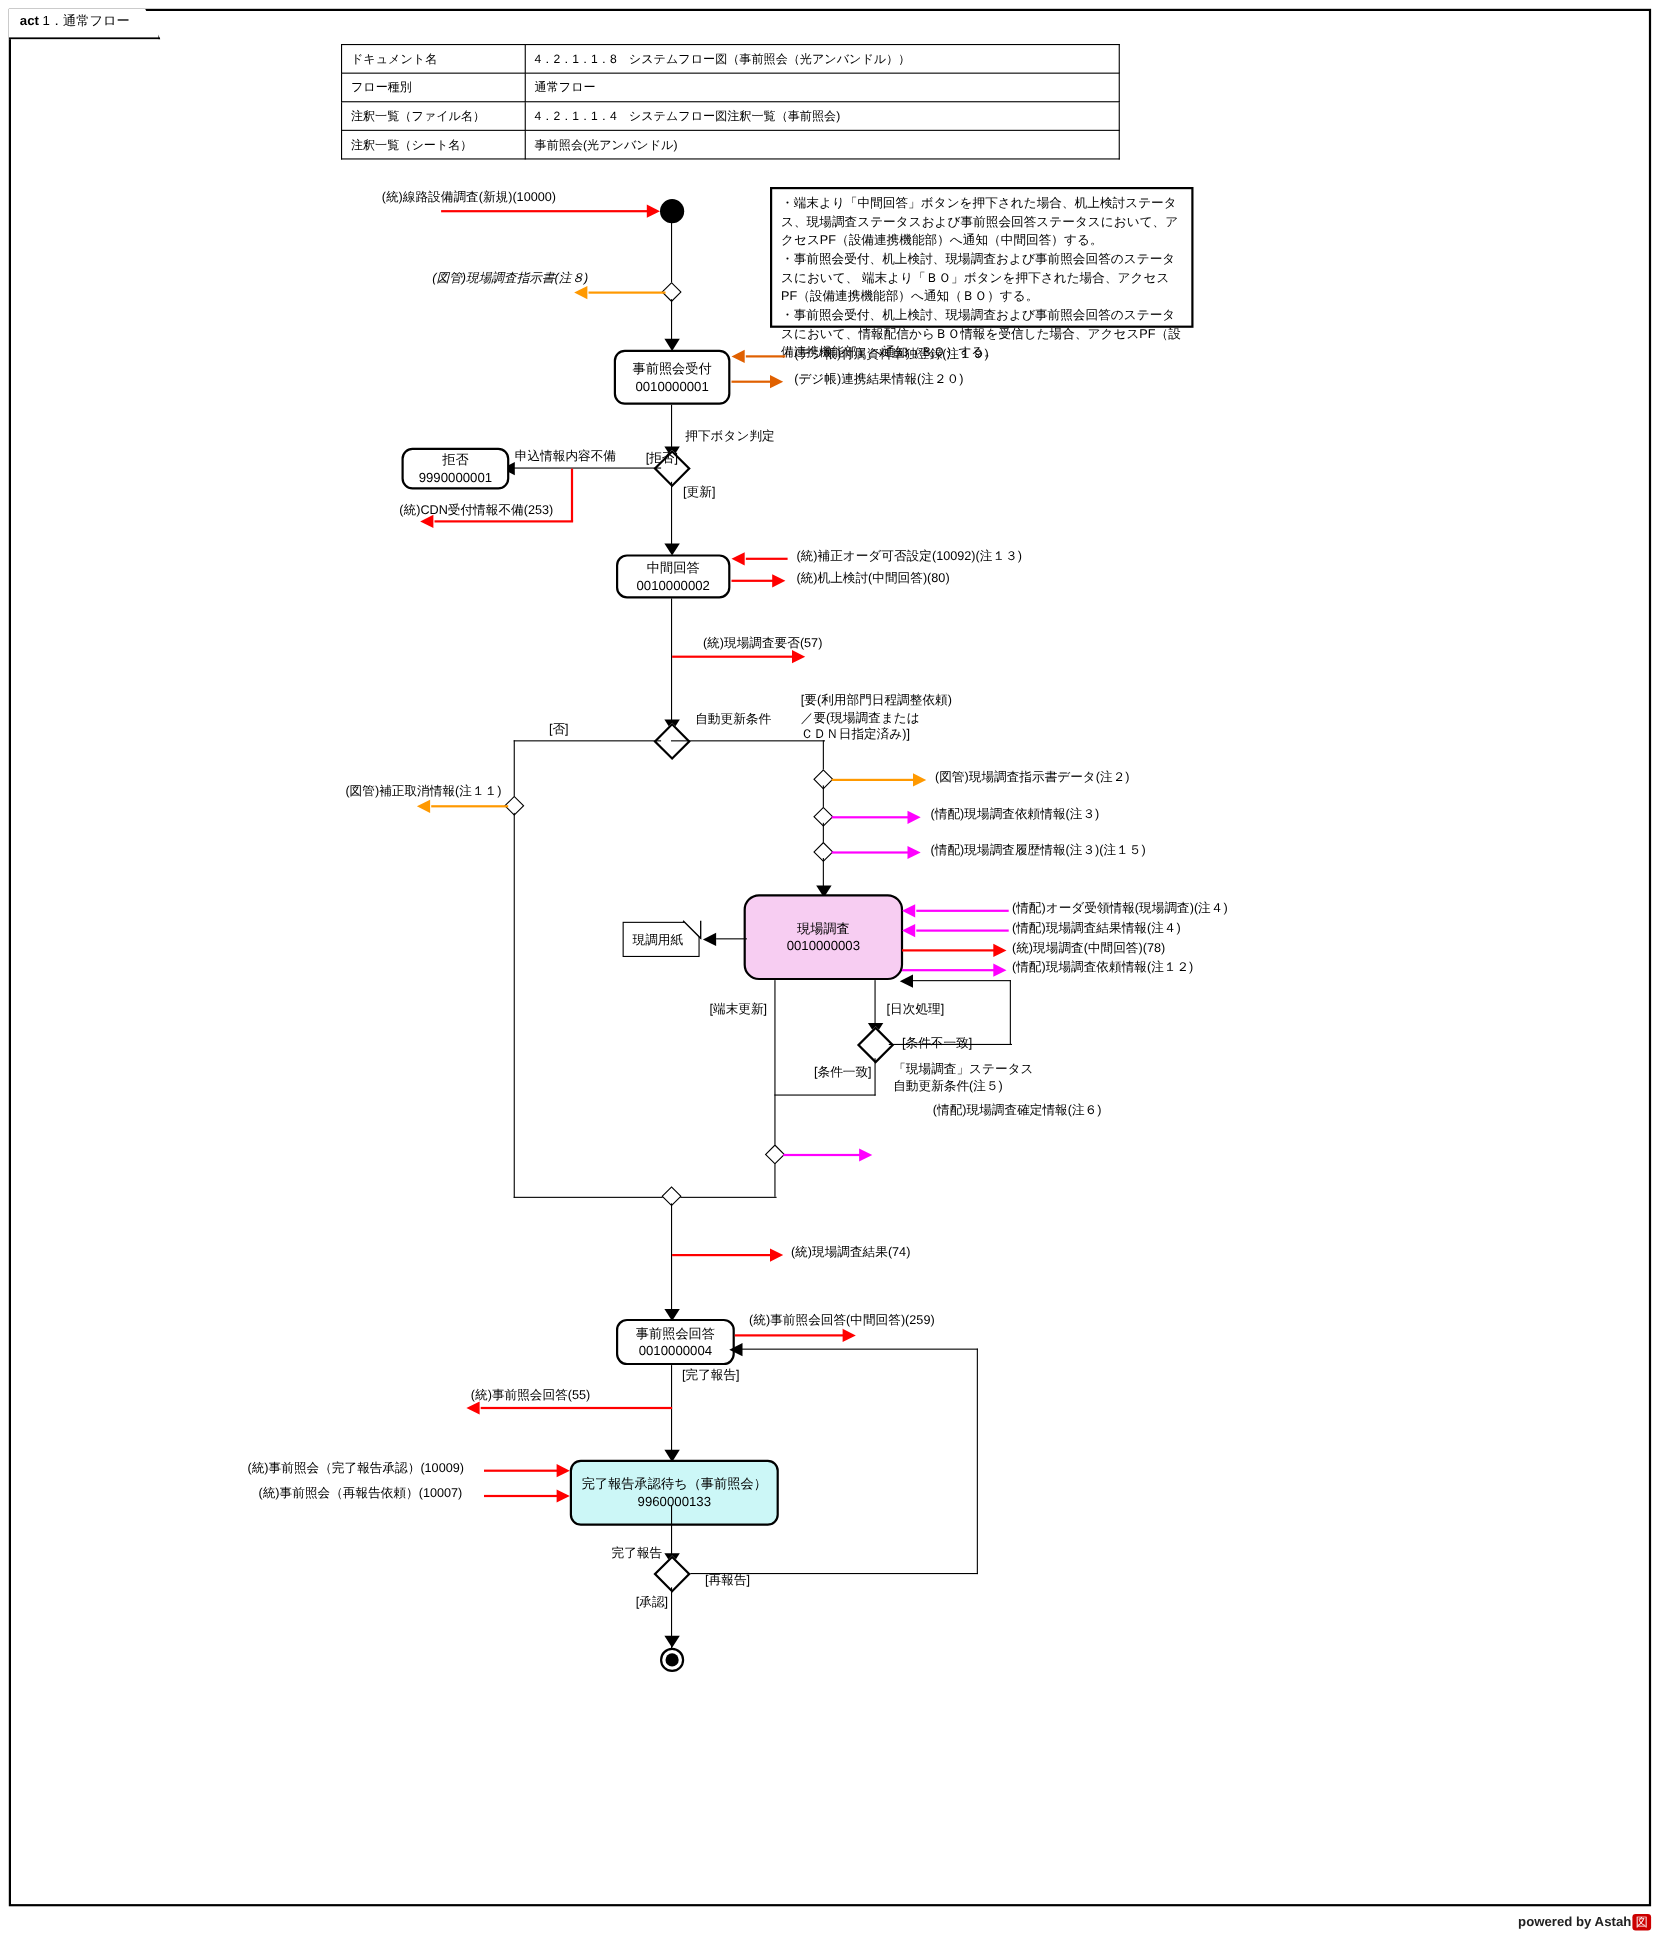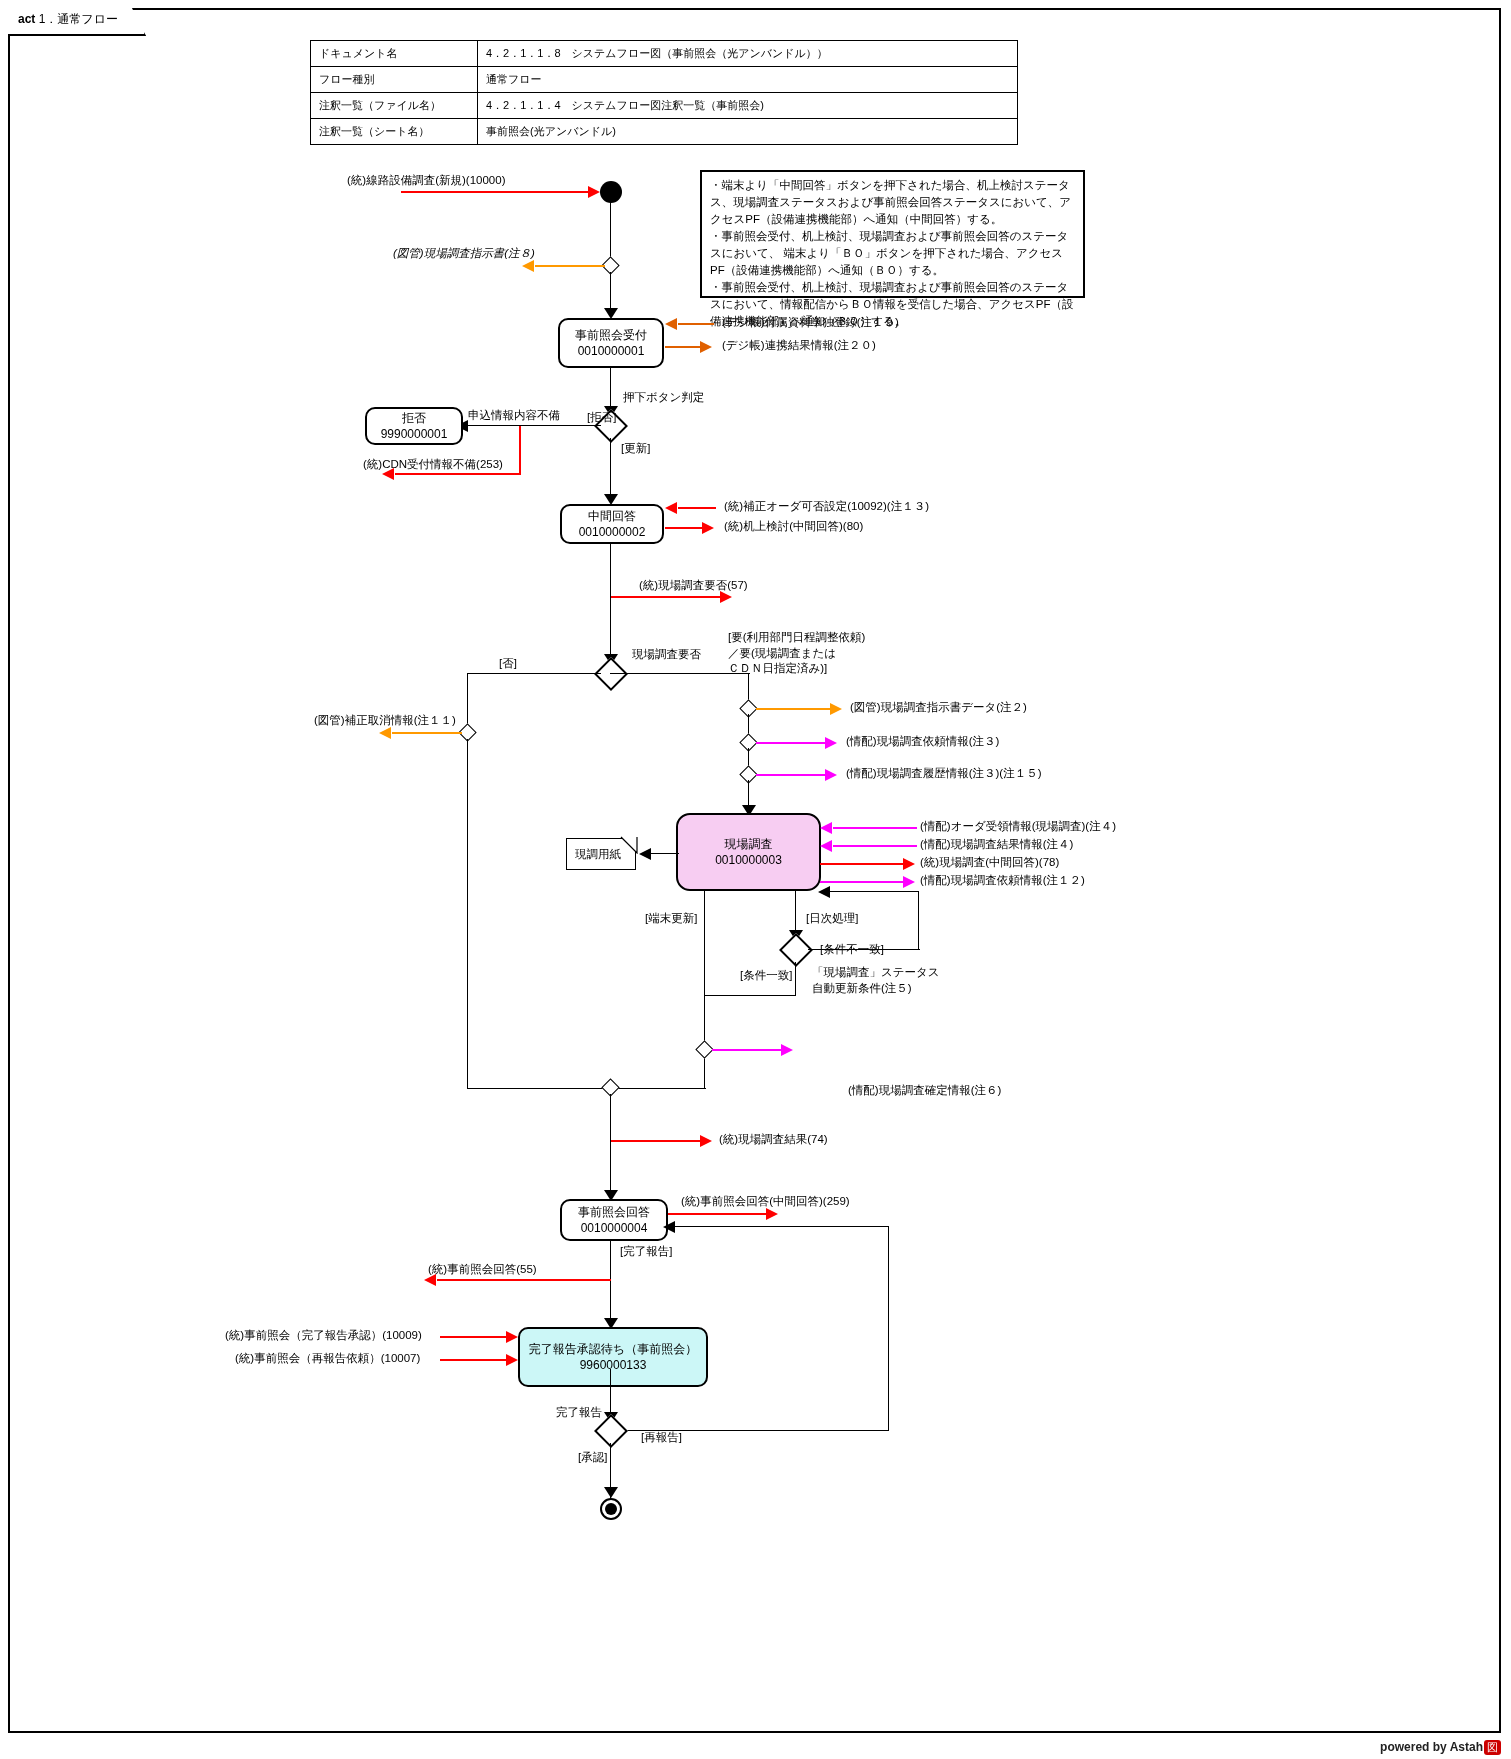--- a/index.html
+++ b/index.html
@@ -170,21 +170,21 @@
   <div class="lbl" style="left:724px;top:519px;">(統)机上検討(中間回答)(80)</div>
 
   <div class="ln vl" style="left:610px;top:544px;height:119px;"></div>
   <div class="ah ah-d blk" style="left:604px;top:654px;"></div>
 
   <div class="ln hl red" style="left:611px;top:596px;width:112px;height:2px;"></div>
   <div class="ah ah-r red" style="left:720px;top:591px;"></div>
   <div class="lbl" style="left:639px;top:578px;">(統)現場調査要否(57)</div>
 
   <div class="dia" style="left:599px;top:662px;"></div>
-  <div class="lbl" style="left:632px;top:647px;">現場調査要否</div>
+  <div class="lbl" style="left:632px;top:647px;">自動更新条件</div>
   <div class="lbl" style="left:728px;top:630px;">[要(利用部門日程調整依頼)
 ／要(現場調査または
 ＣＤＮ日指定済み)]</div>
 
   <div class="ln hl" style="left:467px;top:673px;width:134px;"></div>
   <div class="lbl" style="left:499px;top:656px;">[否]</div>
   <div class="ln vl" style="left:467px;top:673px;height:54px;"></div>
   <div class="dia sm" style="left:461px;top:726px;"></div>
   <div class="ln hl org" style="left:392px;top:732px;width:70px;height:2px;"></div>
   <div class="ah ah-l org" style="left:379px;top:727px;"></div>
@@ -262,21 +262,21 @@
   <div class="ah ah-l" style="left:818px;top:886px;"></div>
   <div class="lbl" style="left:820px;top:942px;">[条件不一致]</div>
 
   <div class="ln vl" style="left:795px;top:962px;height:34px;"></div>
   <div class="lbl" style="left:740px;top:968px;">[条件一致]</div>
   <div class="ln hl" style="left:704px;top:995px;width:92px;"></div>
 
   <div class="dia sm" style="left:698px;top:1043px;"></div>
   <div class="ln hl mag" style="left:712px;top:1049px;width:72px;height:2px;"></div>
   <div class="ah ah-r mag" style="left:781px;top:1044px;"></div>
-  <div class="lbl" style="left:848px;top:1083px;">(情配)現場調査確定情報(注６)</div>
+  <div class="lbl" style="left:848px;top:1003px;">(情配)現場調査確定情報(注６)</div>
 
   <div class="ln hl" style="left:611px;top:1088px;width:95px;"></div>
   <div class="dia sm" style="left:604px;top:1081px;"></div>
 
   <div class="ln vl" style="left:610px;top:1094px;height:105px;"></div>
   <div class="ah ah-d blk" style="left:604px;top:1190px;"></div>
 
   <div class="ln hl red" style="left:611px;top:1140px;width:92px;height:2px;"></div>
   <div class="ah ah-r red" style="left:700px;top:1135px;"></div>
   <div class="lbl" style="left:719px;top:1132px;">(統)現場調査結果(74)</div>

